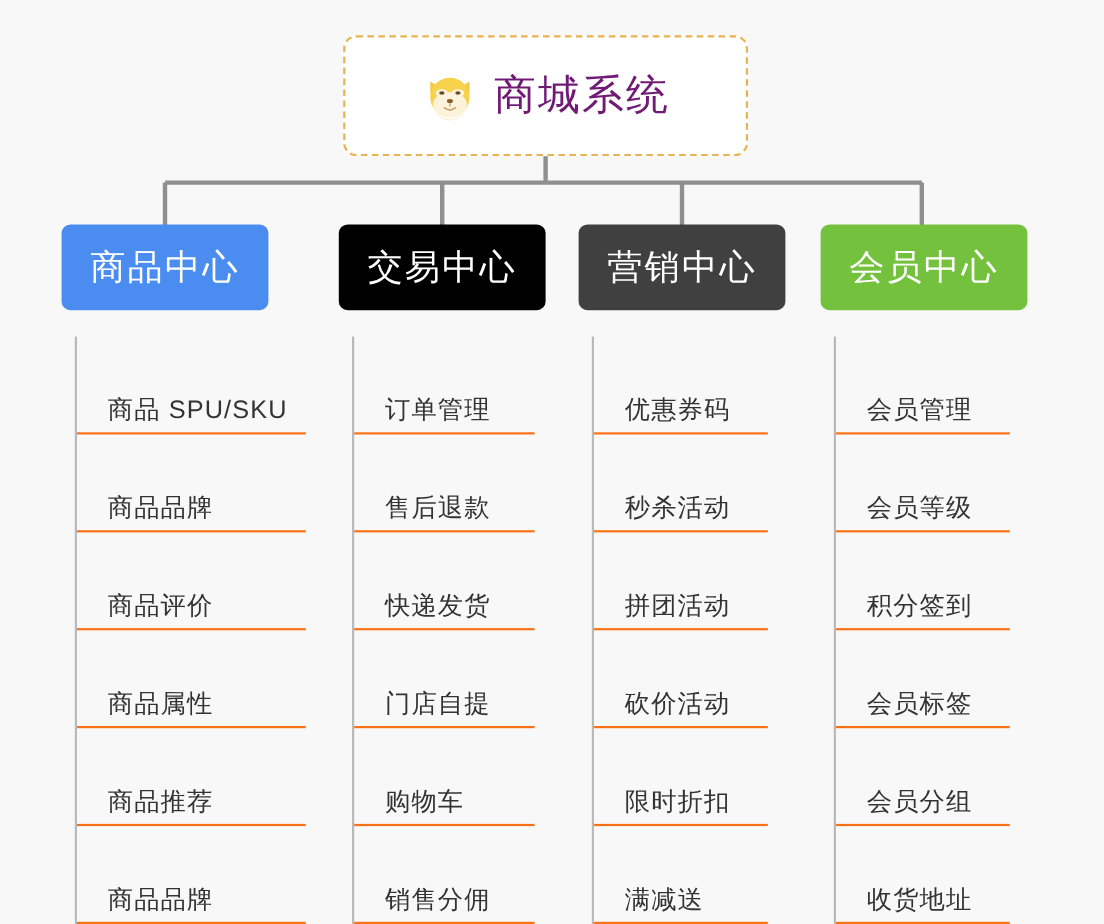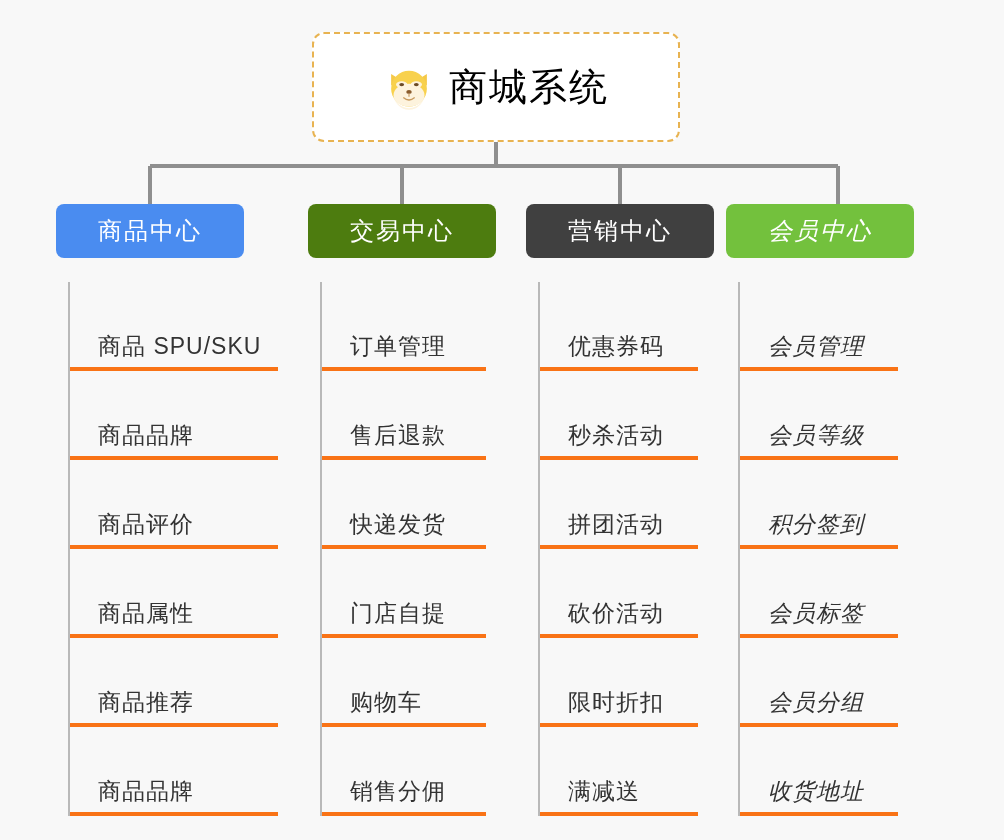--- a/index.html
+++ b/index.html
@@ -35,21 +35,21 @@
     gap: 14px;
   }
   .root-icon {
     width: 52px;
     height: 52px;
     flex: 0 0 52px;
     display: block;
   }
   .root-title {
     font-size: 38px;
-    color: #000000;
+    color: #701a75;
     letter-spacing: 2px;
     line-height: 1;
     white-space: nowrap;
   }
 
   
   .conn-svg {
     position: absolute;
     left: 0;
     top: 0;
@@ -57,27 +57,27 @@
     height: 840px;
     pointer-events: none;
   }
 
   
   .branch {
     position: absolute;
     top: 204px;
   }
   .branch-header {
-    height: 54px;
+    height: 78px;
     border-radius: 8px;
     display: flex;
     align-items: center;
     justify-content: center;
     color: #ffffff;
-    font-size: 24px;
+    font-size: 32px;
     letter-spacing: 2px;
     line-height: 1;
   }
 
   
   .leaves {
     position: relative;
     margin-top: 24px;
     padding-left: 14px;
   }
@@ -91,38 +91,38 @@
   }
   .leaf {
     position: relative;
     height: 89px;
     display: flex;
     align-items: flex-end;
   }
   .leaf-inner {
     position: relative;
     padding: 0 0 8px 28px;
-    border-bottom: 4px solid #f97316;
+    border-bottom: 2px solid #f97316;
     width: 100%;
     display: flex;
     align-items: flex-end;
   }
   .leaf-label {
     font-size: 23px;
     color: #333333;
     line-height: 1.1;
     white-space: nowrap;
     letter-spacing: 1px;
   }
 
   
   .branch.col-0 { left: 56px;  width: 188px; }
   .branch.col-1 { left: 308px; width: 188px; }
   .branch.col-2 { left: 526px; width: 188px; }
-  .branch.col-3 { left: 726px; width: 188px; font-style: italic; }
+  .branch.col-3 { left: 746px; width: 188px; }
 
   .branch.col-0 .leaves { width: 222px; }
   .branch.col-1 .leaves { width: 178px; text-align: center; }
   .branch.col-2 .leaves { width: 172px; }
   .branch.col-3 .leaves { width: 172px; }
 </style>
 </head>
 <body>
 
 <div id="canvas">
@@ -198,21 +198,21 @@
         </div>
       <div class="leaf">
           <div class="leaf-inner">
             <span class="leaf-label">商品品牌</span>
           </div>
         </div>
     </div>
   </div>
 
   <div class="branch col-1">
-    <div class="branch-header" style="background:#4d7c0f">
+    <div class="branch-header" style="background:#000000">
       <span>交易中心</span>
     </div>
     <div class="leaves">
       <div class="trunk"></div>
       <div class="leaf">
           <div class="leaf-inner">
             <span class="leaf-label">订单管理</span>
           </div>
         </div>
       <div class="leaf">

